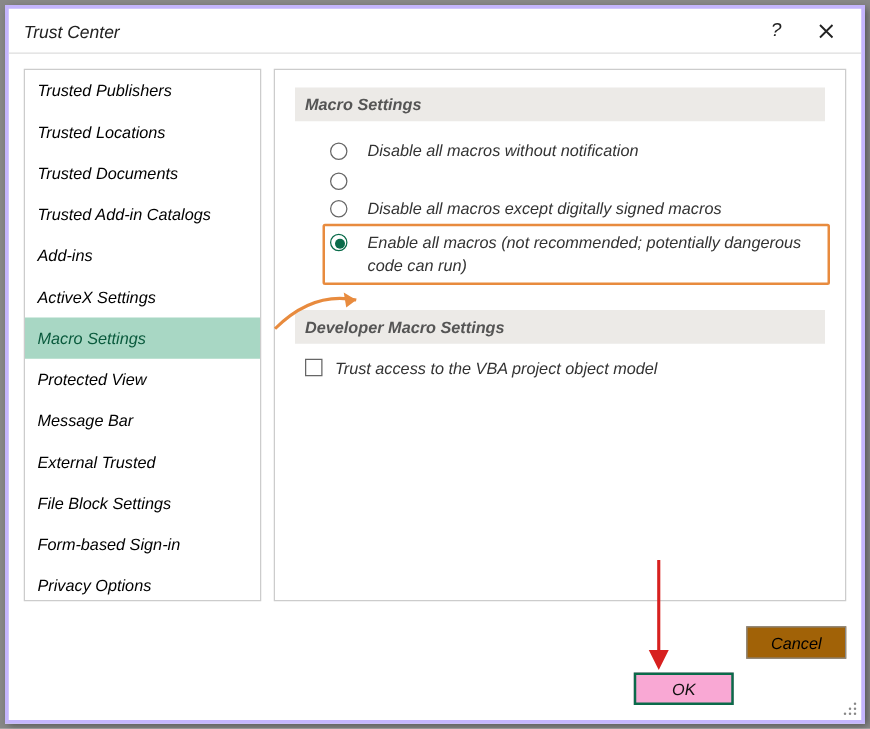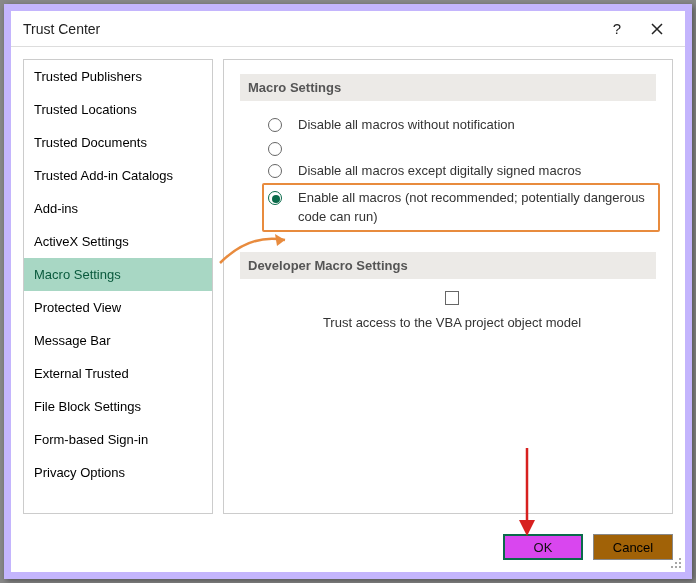--- a/index.html
+++ b/index.html
@@ -12,24 +12,25 @@
     width: 696px;
     height: 583px;
     position: relative;
   }
   .dialog {
     position: absolute;
     top: 4px; left: 4px;
     width: 688px;
     height: 575px;
     background: #fff;
-    border: 7px solid #c4b5fd;
+    border: 3px solid #c4b5fd;
     box-shadow: 2px 2px 6px rgba(0,0,0,0.4);
     display: flex;
     flex-direction: column;
+    font-style: italic;
   }
   .titlebar {
     height: 36px;
     display: flex;
     align-items: center;
     padding: 0 8px 0 12px;
     border-bottom: 1px solid #ddd;
   }
   .titlebar .title {
     flex: 1;
@@ -126,21 +127,20 @@
     line-height: 1.4;
     max-width: 360px;
   }
   .checkbox-row {
     display: flex;
     align-items: center;
     gap: 10px;
     padding-left: 8px;
     margin-top: 8px;
     color: #333;
-    flex-direction: column;
   }
   .checkbox-mark {
     width: 14px;
     height: 14px;
     border: 1.5px solid #666;
     background: #fff;
     flex-shrink: 0;
   }
   .footer {
     display: flex;
@@ -153,23 +153,24 @@
     height: 26px;
     border: 1px solid #888;
     background: #a16207;
     font-size: 13px;
     display: flex;
     align-items: center;
     justify-content: center;
     cursor: pointer;
   }
   .btn.primary {
-    background: #d946ef;
+    background: #f9a8d4;
     border: 2px solid #0a6b4a;
     color: #111;
+    margin-top: 37px;
   }
   
   .arrow-orange {
     position: absolute;
     left: 215px;
     top: 228px;
     pointer-events: none;
   }
   .arrow-red {
     position: absolute;

